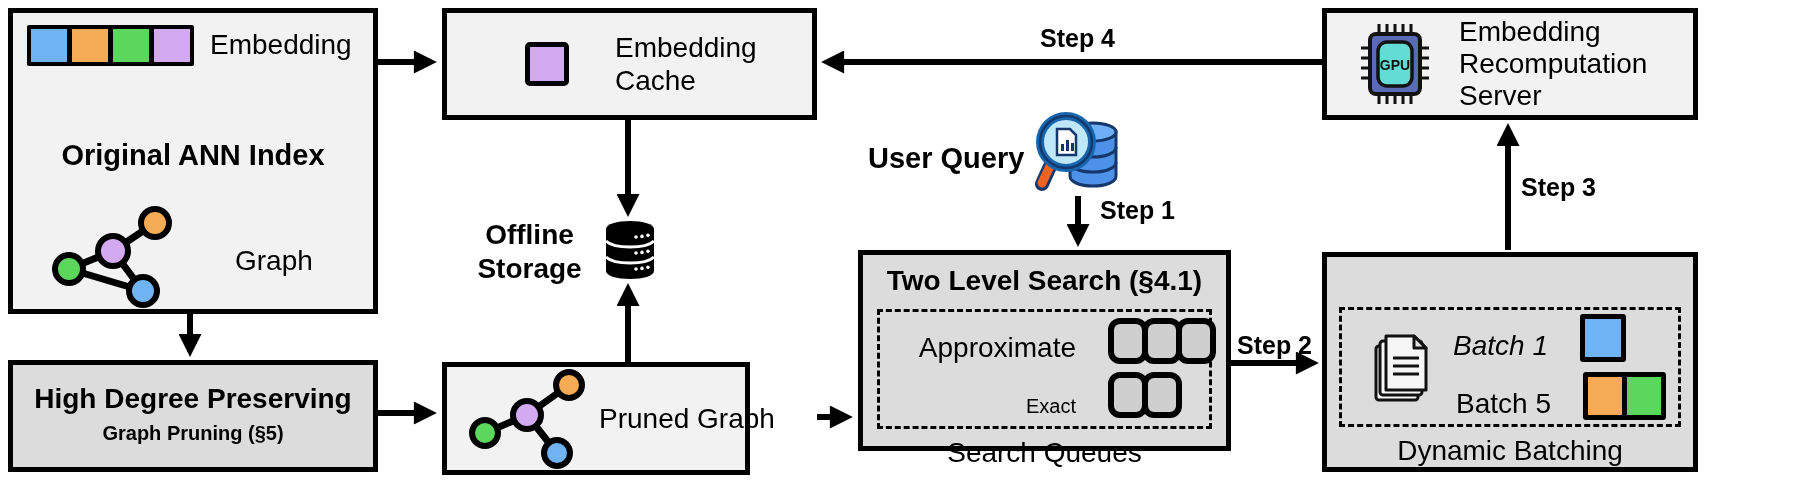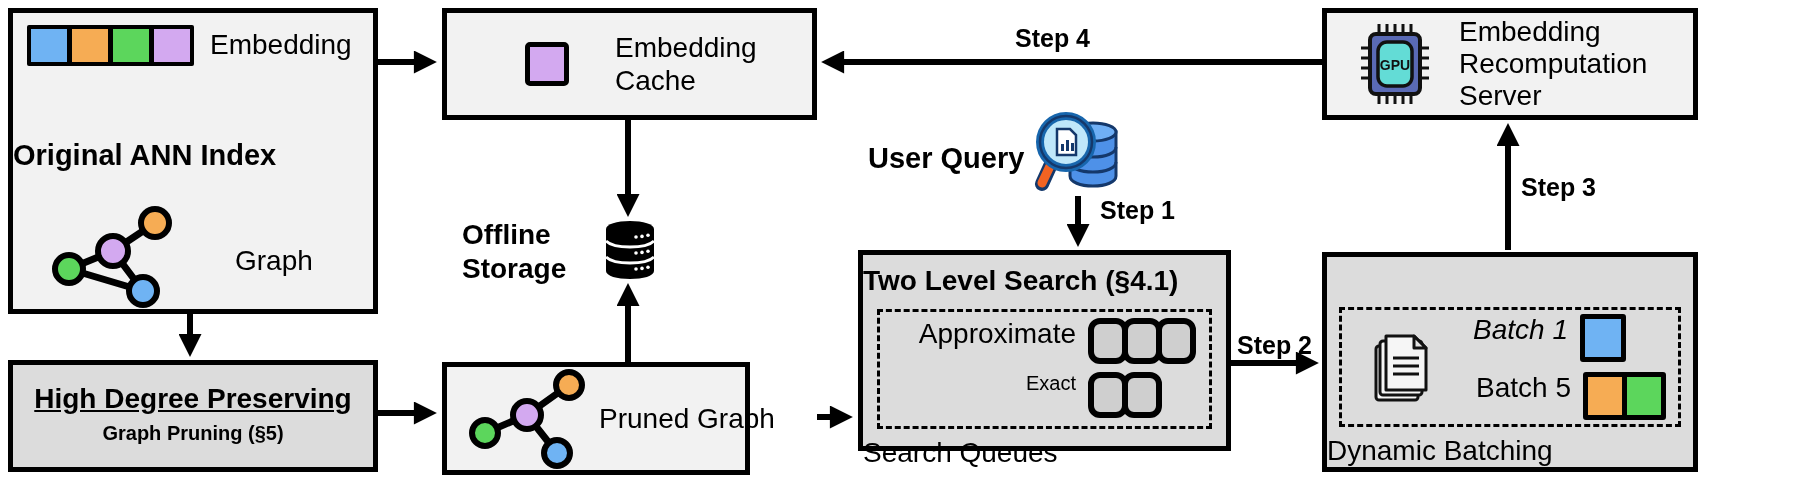--- a/index.html
+++ b/index.html
@@ -5,31 +5,31 @@
   html,body{margin:0;padding:0;background:#ffffff;}
   #canvas{
     position:relative;width:1817px;height:481px;background:#ffffff;
     font-family:"Liberation Sans", sans-serif;color:#000;overflow:hidden;
   }
   .box{position:absolute;border:5px solid #000;box-sizing:border-box;}
   .box.light{background:#f2f2f2;}
   .box.dark{background:#dcdcdc;}
   .lbl{position:absolute;white-space:nowrap;}
   .bold{font-weight:bold;}
-  .center{}
+  .center{text-align:center;}
   .steplbl{position:absolute;font-weight:bold;font-size:25px;white-space:nowrap;}
   
   .embed-bar{position:absolute;display:flex;gap:5px;background:#000;padding:4px;border-radius:2px;}
   .embed-cell{width:36px;height:33px;}
   
   .sq{box-sizing:border-box;border:5px solid #000;}
   
   .slot{width:40px;height:46px;background:#cfcfcf;border:6px solid #000;border-radius:12px;box-sizing:border-box;}
   .slot + .slot{margin-left:-6px;}
-  .slot-row{position:absolute;display:flex;align-items:flex-start;}
+  .slot-row{position:absolute;display:flex;align-items:flex-end;gap:20px;}
   .dashed{position:absolute;border:3px dashed #000;box-sizing:border-box;}
   svg{display:block;}
   #arrows{position:absolute;left:0;top:0;pointer-events:none;}
 </style>
 </head>
 <body>
 
 <div id="canvas">
 
   <svg id="arrows" width="1817" height="481">
@@ -70,21 +70,21 @@
         <circle cx="104" cy="22" r="14" fill="#F6AC54"></circle>
         <circle cx="62" cy="50" r="15" fill="#D3A9F0"></circle>
         <circle cx="18" cy="68" r="14" fill="#5CD65C"></circle>
         <circle cx="92" cy="90" r="14" fill="#6FB3F3"></circle>
       </g>
     </svg>
     <div class="lbl" style="left:222px;top:232px;font-size:28px;">Graph</div>
   </div>
 
   <div class="box dark" style="left:8px;top:360px;width:370px;height:112px;display:flex;flex-direction:column;justify-content:center;align-items:center;">
-    <div class="bold" style="font-size:28px;line-height:35px;text-decoration:underline;">High Degree Preserving</div>
+    <div class="bold" style="font-size:28px;line-height:35px;">High Degree Preserving</div>
     <div class="bold" style="font-size:20px;line-height:35px;">Graph Pruning (§5)</div>
   </div>
 
   <div class="box light" style="left:442px;top:8px;width:375px;height:112px;display:flex;align-items:center;">
     <div class="sq" style="width:44px;height:44px;background:#D3A9F0;border-radius:5px;margin-left:78px;"></div>
     <div style="margin-left:46px;font-size:28px;line-height:33px;">
       <div>Embedding</div>
       <div>Cache</div>
     </div>
   </div>

